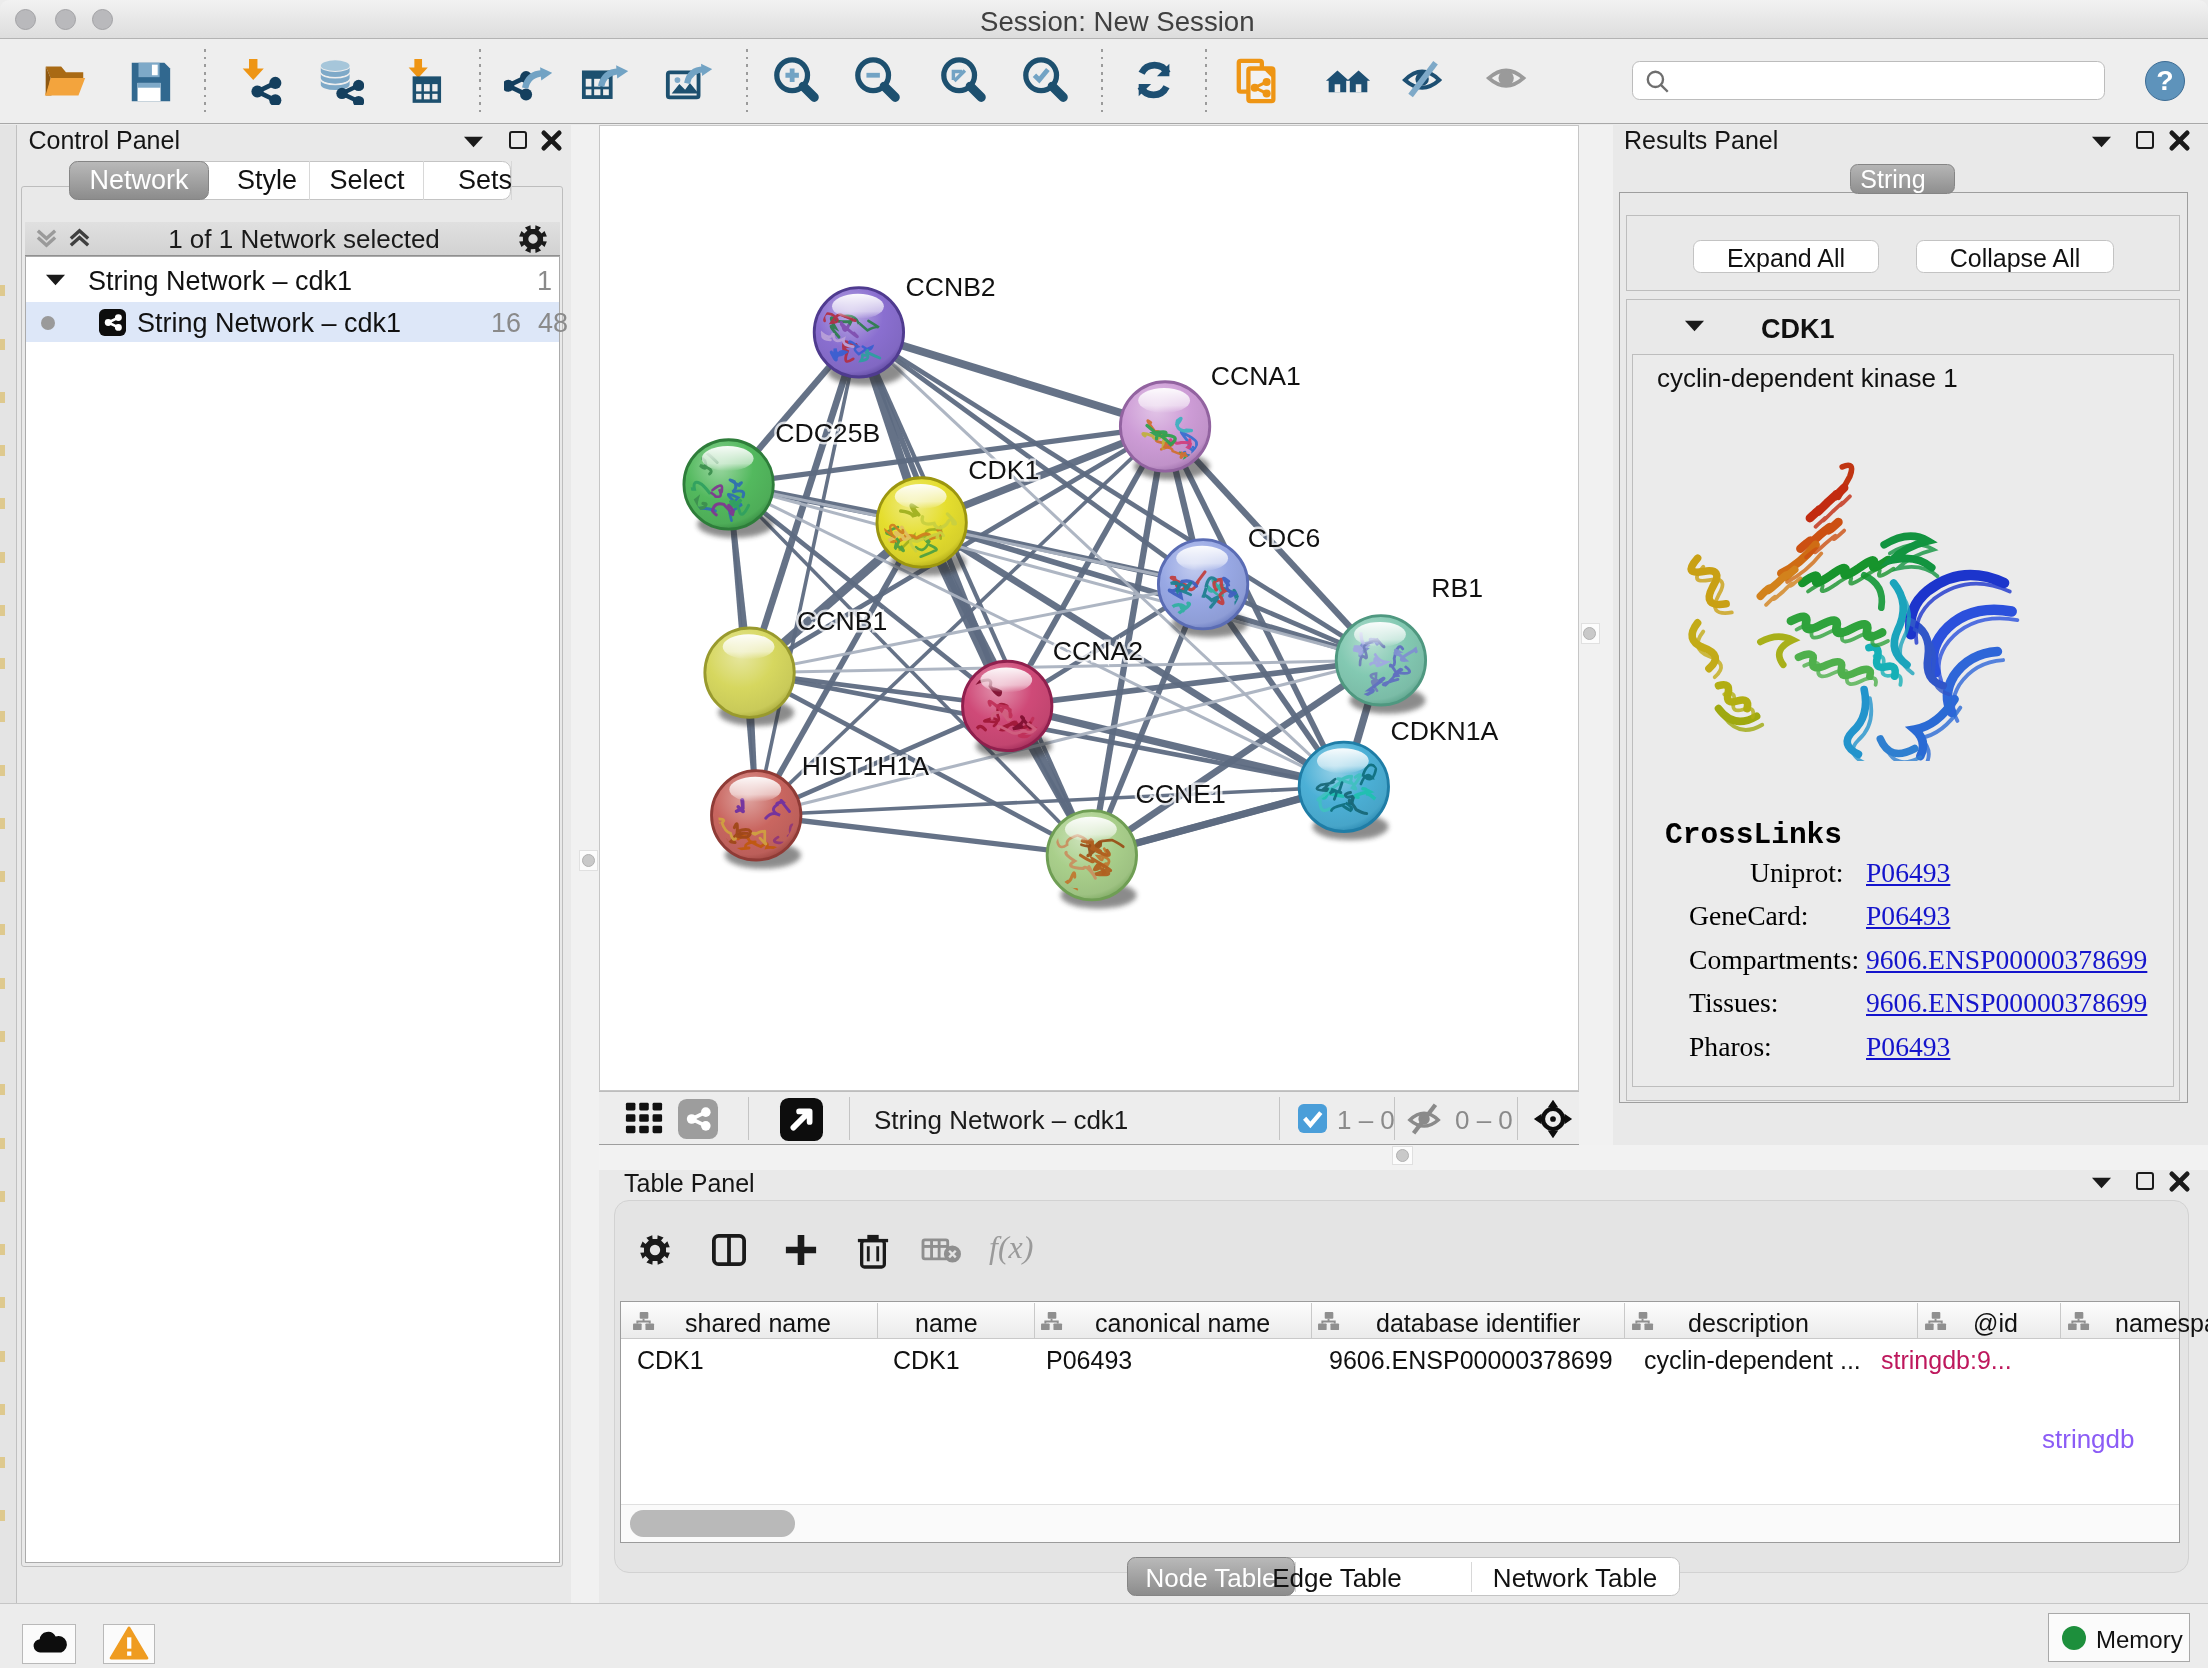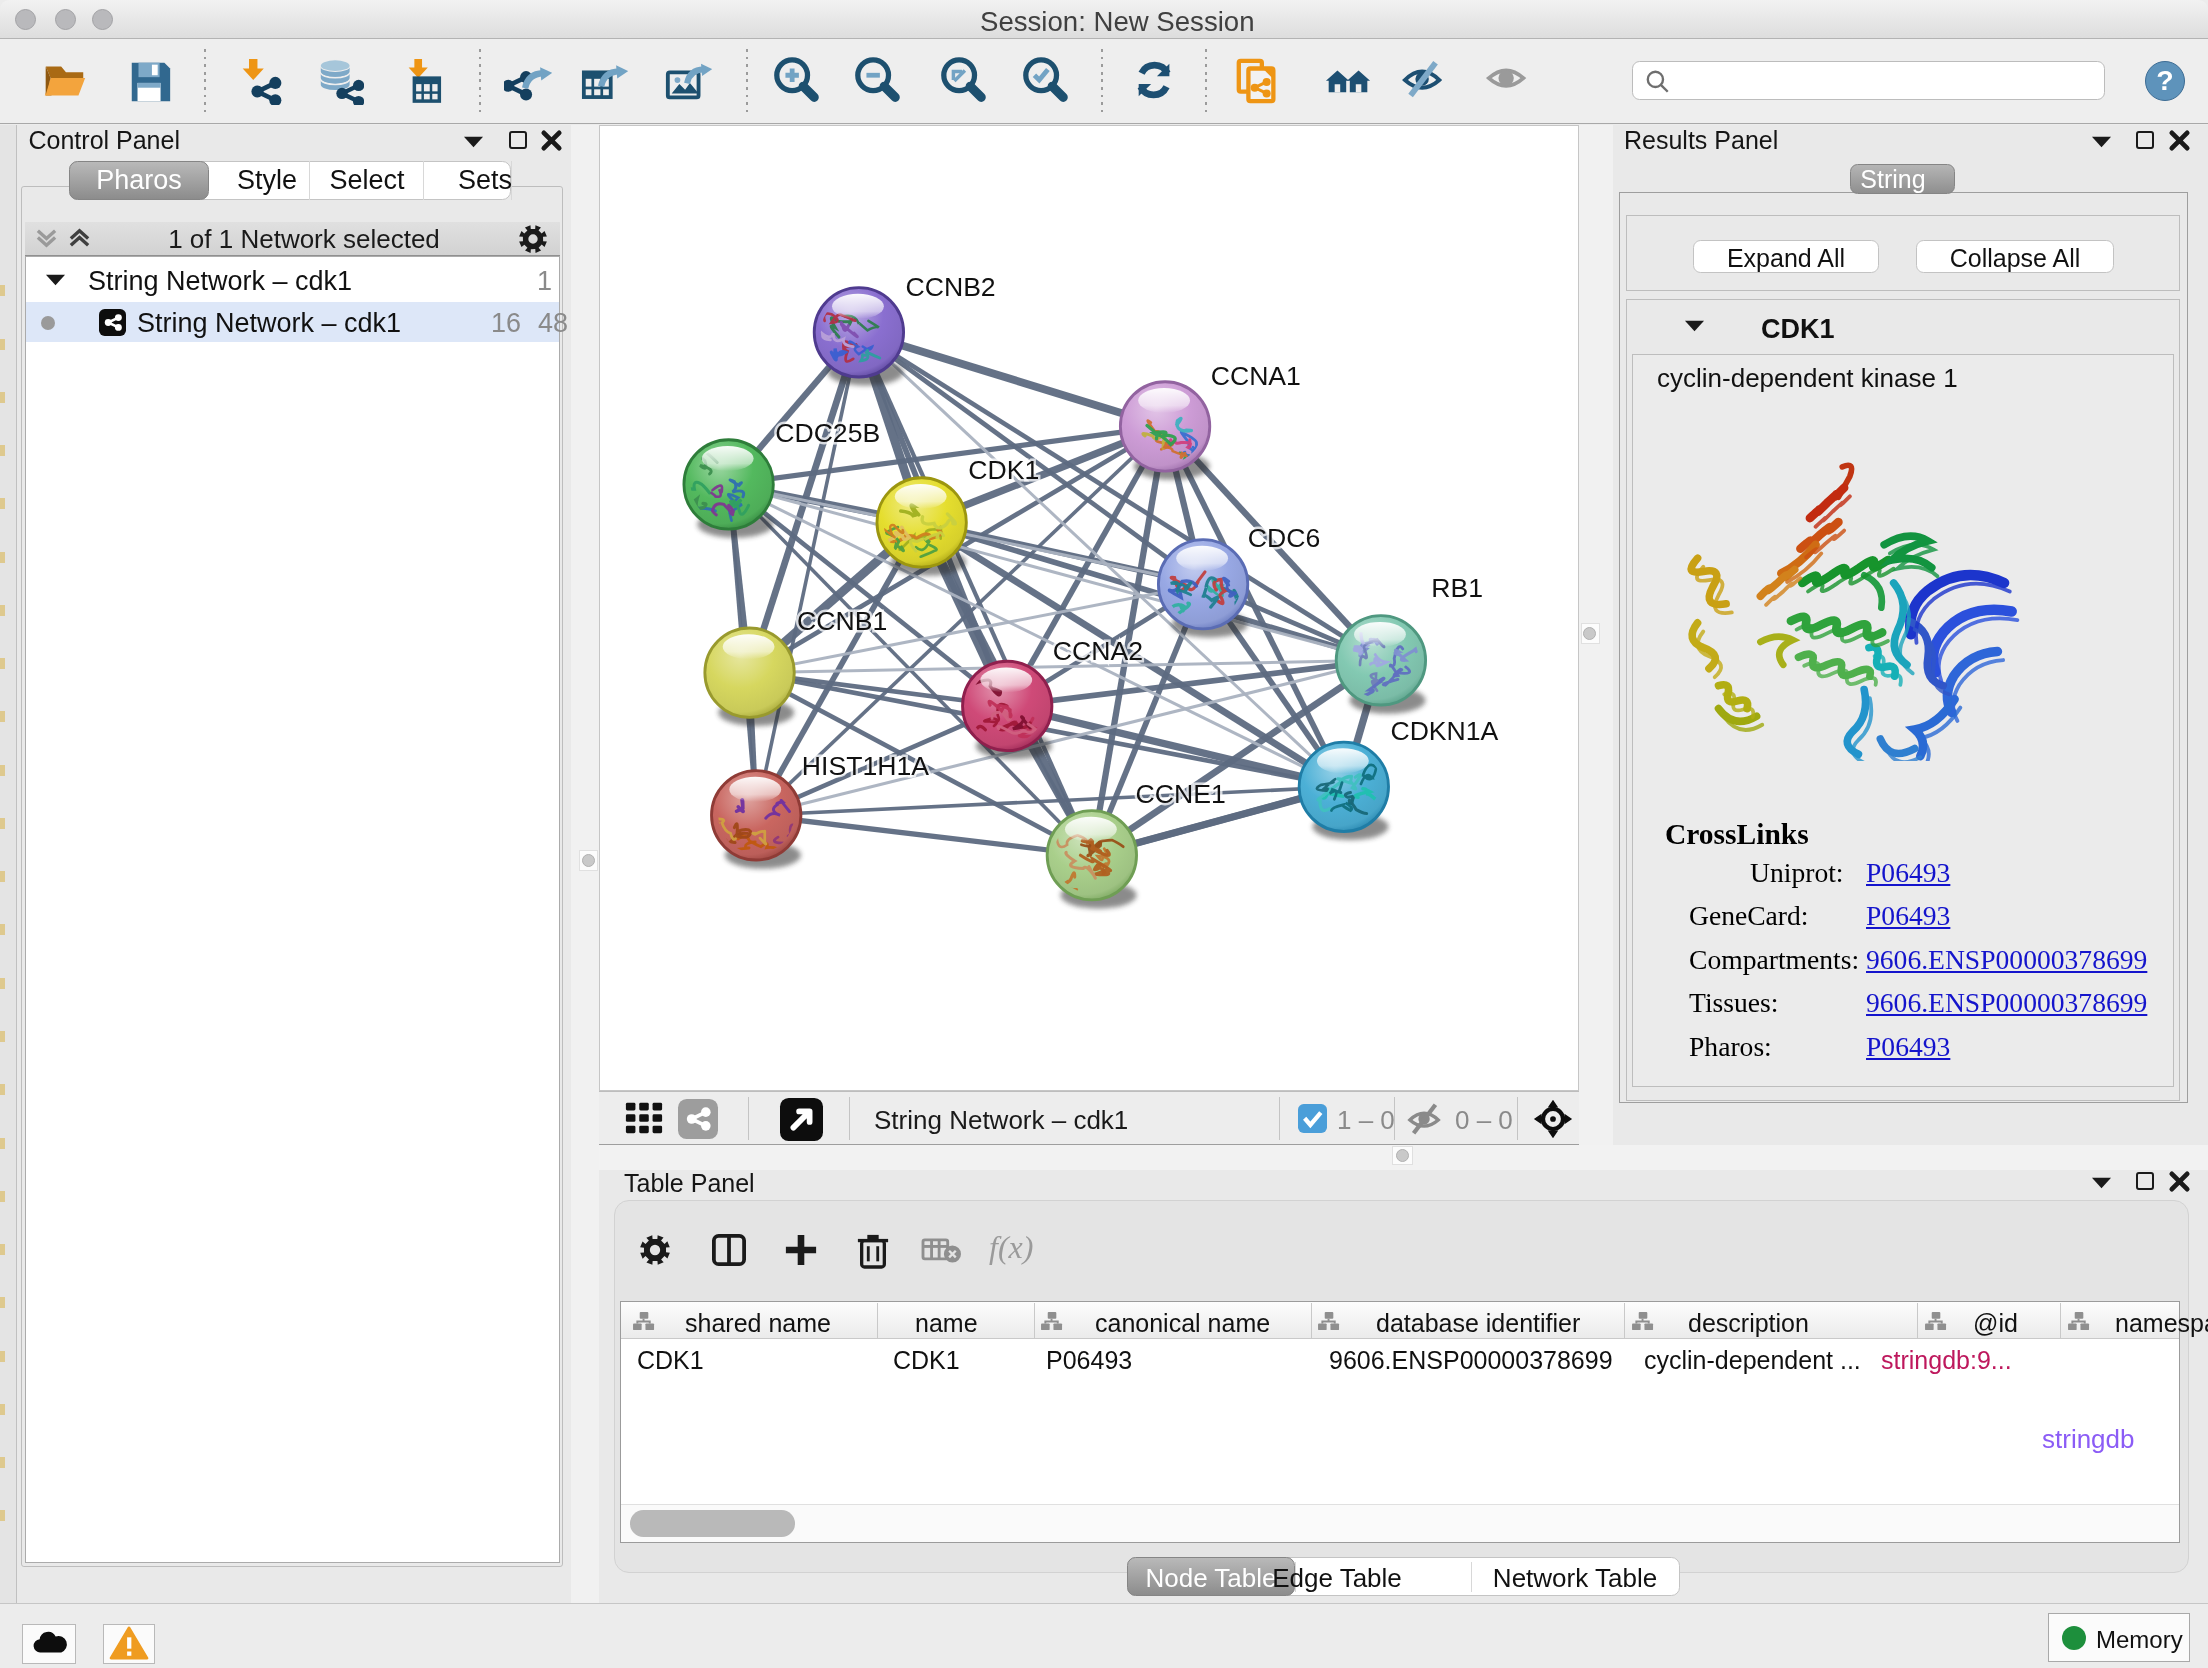--- a/index.html
+++ b/index.html
@@ -174,21 +174,21 @@
 <div class="t" style="left:28.5px;top:126px;font-size:25px;color:#151515">Control Panel</div>
 <svg style="position:absolute;left:460px;top:130px;" width="27" height="21" viewBox="0 0 28 22">
     <path d="M4 7 l10 11 l10 -11 Z" fill="#1a1a1a"></path>
   </svg>
 <div class="abs" style="left:509px;top:131px;width:18px;height:18px;border:2.4px solid #1a1a1a;border-radius:2.9px"></div>
 <svg style="position:absolute;left:540px;top:129px;" width="23" height="23" viewBox="0 0 24 24">
     <path d="M4 4 L20 20 M20 4 L4 20" stroke="#1a1a1a" stroke-width="5" stroke-linecap="round"></path>
   </svg>
 <div class="abs" style="left:69px;top:161px;width:442px;height:39px;background:#ffffff;border:1px solid #c4c4c4;border-radius:8.6px;z-index:5"></div>
 <div class="abs" style="left:69px;top:161px;width:140px;height:39px;background:linear-gradient(#b9b9b9,#8c8c8c);border:1px solid #858585;border-radius:8.6px;z-index:6"></div>
-<div class="t" style="left:69px;top:165px;width:140px;text-align:center;font-size:27px;color:#ffffff;z-index:7">Pharos</div>
+<div class="t" style="left:69px;top:165px;width:140px;text-align:center;font-size:27px;color:#ffffff;z-index:7">Network</div>
 <div class="abs" style="left:209px;top:161px;width:101px;height:39px;border-right:1px solid #d8d8d8;z-index:6"></div>
 <div class="t" style="left:209px;top:165px;width:116px;text-align:center;font-size:27px;color:#111111;z-index:7">Style</div>
 <div class="abs" style="left:310px;top:161px;width:114px;height:39px;border-right:1px solid #d8d8d8;z-index:6"></div>
 <div class="t" style="left:310px;top:165px;width:114px;text-align:center;font-size:27px;color:#111111;z-index:7">Select</div>
 <div class="abs" style="left:424px;top:161px;width:88px;height:39px;border-right:1px solid #d8d8d8;z-index:6"></div>
 <div class="t" style="left:424px;top:165px;width:88px;text-align:right;font-size:27px;color:#111111;z-index:7">Sets</div>
 <div class="abs" style="left:21px;top:186px;width:542px;height:1381px;border:1.4px solid #bdbdbd;border-radius:2.9px"></div>
 <div class="abs" style="left:25px;top:222px;width:535px;height:34px;background:linear-gradient(#e0e0e0,#d2d2d2);border-bottom:1.9px solid #909090"></div>
 <svg style="position:absolute;left:34px;top:227px;" width="25" height="23" viewBox="0 0 26 24">
     <path d="M4 4 l9 8 l9 -8 M4 11 l9 8 l9 -8" fill="none" stroke="#9a9a9a" stroke-width="3.5"></path>
@@ -658,21 +658,21 @@
     <path transform="translate(6,9)" opacity="0.8" d="M236 128 q 18 22 4 50 q -10 22 10 36" fill="none" stroke="#1ba4bc" stroke-width="4" stroke-linecap="round"></path>
     <path transform="translate(6,9)" opacity="0.8" d="M210 196 q 12 -3 9 10 q -4 13 9 10 q 12 -3 9 10" fill="none" stroke="#16b0b6" stroke-width="4" stroke-linecap="round"></path>
     <path transform="translate(6,9)" opacity="0.8" d="M205 240 q 6 28 -12 44 q -14 14 6 24" fill="none" stroke="#2394cc" stroke-width="4" stroke-linecap="round"></path>
     <path transform="translate(6,9)" opacity="0.8" d="M352 128 q -44 -20 -80 8 q -22 18 -18 46" fill="none" stroke="#1c35cc" stroke-width="4" stroke-linecap="round"></path>
     <path transform="translate(6,9)" opacity="0.8" d="M360 158 q -46 -8 -72 22 q -16 20 -8 42" fill="none" stroke="#2b50dc" stroke-width="4" stroke-linecap="round"></path>
     <path transform="translate(6,9)" opacity="0.8" d="M345 200 q -30 2 -46 26 q -12 20 -2 38" fill="none" stroke="#2e66d8" stroke-width="4" stroke-linecap="round"></path>
     <path transform="translate(6,9)" opacity="0.8" d="M300 250 q -18 28 -42 32 q 14 12 6 28" fill="none" stroke="#2a6ad4" stroke-width="4" stroke-linecap="round"></path>
     <path transform="translate(6,9)" opacity="0.8" d="M258 302 q -26 14 -36 -10" fill="none" stroke="#2f7fd0" stroke-width="4" stroke-linecap="round"></path>
     <path transform="translate(6,9)" opacity="0.8" d="M252 168 q 24 10 20 38 q -4 24 16 30" fill="none" stroke="#3156c8" stroke-width="4" stroke-linecap="round"></path>
   </svg>
-<div class="t" style="left:1665px;top:818px;font-size:29.5px;font-weight:bold;color:#000;font-family:Liberation Serif, serif">CrossLinks</div>
+<div class="t" style="left:1665px;top:818px;font-size:29.5px;font-weight:bold;color:#000;font-family:Liberation Mono, monospace">CrossLinks</div>
 <div class="t" style="left:1750px;top:857px;font-size:27.6px;color:#000;font-family:'Liberation Serif',serif">Uniprot:</div>
 <div class="t" style="left:1866px;top:857px;font-size:27.6px;color:#1414cc;text-decoration:underline;font-family:'Liberation Serif',serif">P06493</div>
 <div class="t" style="left:1689px;top:900px;font-size:27.6px;color:#000;font-family:'Liberation Serif',serif">GeneCard:</div>
 <div class="t" style="left:1866px;top:900px;font-size:27.6px;color:#1414cc;text-decoration:underline;font-family:'Liberation Serif',serif">P06493</div>
 <div class="t" style="left:1689px;top:944px;font-size:27.6px;color:#000;font-family:'Liberation Serif',serif">Compartments:</div>
 <div class="t" style="left:1866px;top:944px;font-size:27.6px;color:#1414cc;text-decoration:underline;font-family:'Liberation Serif',serif">9606.ENSP00000378699</div>
 <div class="t" style="left:1689px;top:987px;font-size:27.6px;color:#000;font-family:'Liberation Serif',serif">Tissues:</div>
 <div class="t" style="left:1866px;top:987px;font-size:27.6px;color:#1414cc;text-decoration:underline;font-family:'Liberation Serif',serif">9606.ENSP00000378699</div>
 <div class="t" style="left:1689px;top:1031px;font-size:27.6px;color:#000;font-family:'Liberation Serif',serif">Pharos:</div>
 <div class="t" style="left:1866px;top:1031px;font-size:27.6px;color:#1414cc;text-decoration:underline;font-family:'Liberation Serif',serif">P06493</div>

